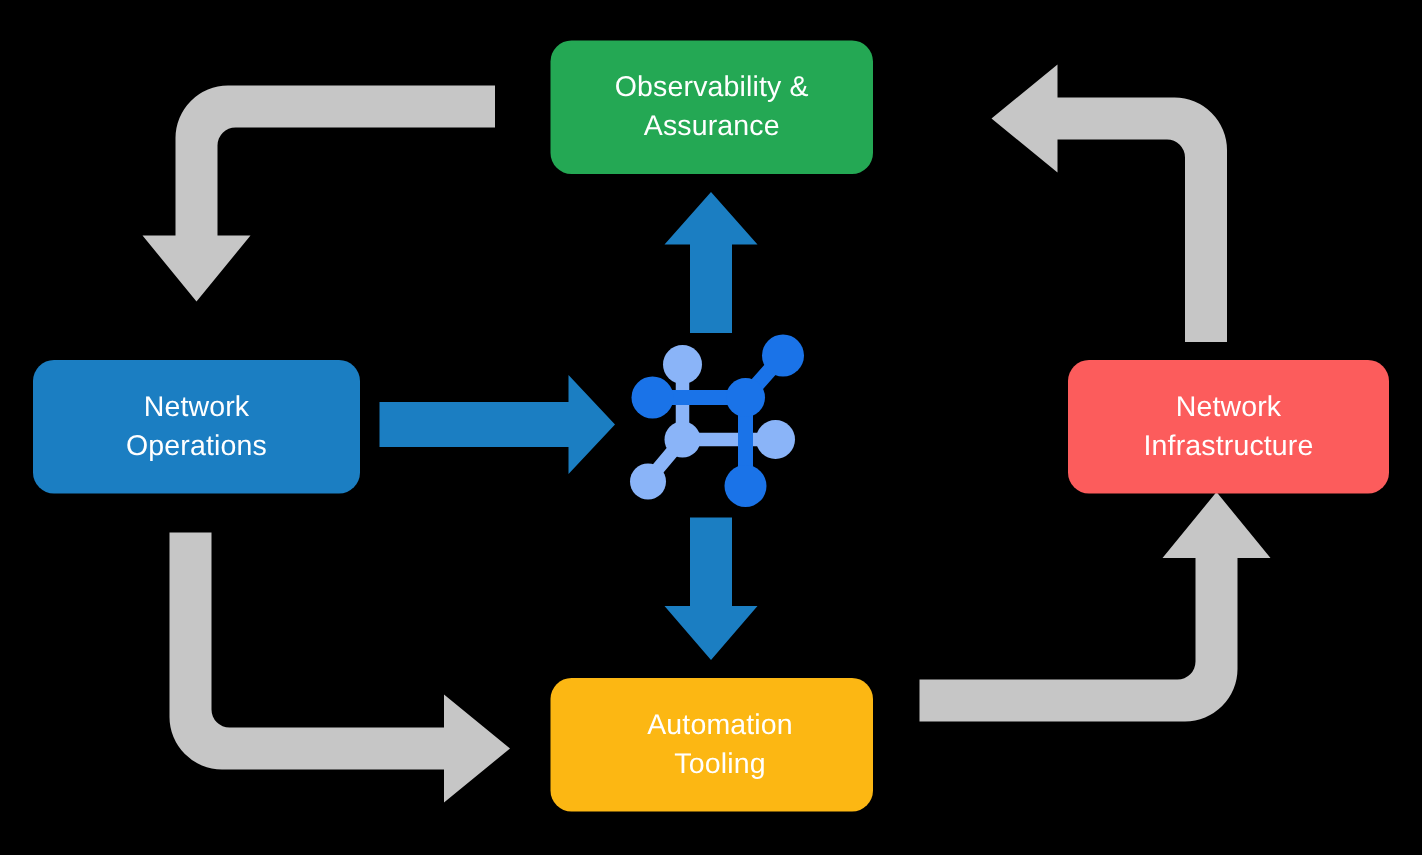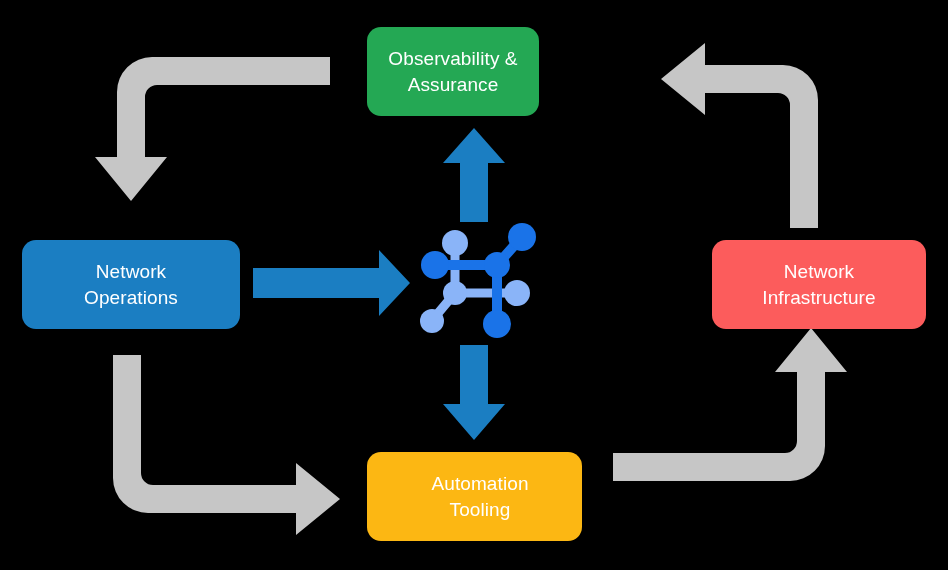--- a/index.html
+++ b/index.html
@@ -25,21 +25,21 @@
     color: #ffffff;
     font-size: 19px;
     line-height: 1.35;
     font-weight: 400;
     letter-spacing: 0.1px;
     box-sizing: border-box;
     padding: 6px 10px;
     white-space: pre-line;
   }
   #box-observability {
-    left: 367px; top: 27px; width: 172px; height: 89px;
+    left: 367px; top: 27px; width: 215px; height: 89px;
   }
   #box-operations {
     left: 22px; top: 240px; width: 218px; height: 89px;
   }
   #box-infrastructure {
     left: 712px; top: 240px; width: 214px; height: 89px;
   }
   #box-automation {
     left: 367px; top: 452px; width: 215px; height: 89px; padding-left: 21px;
   }

